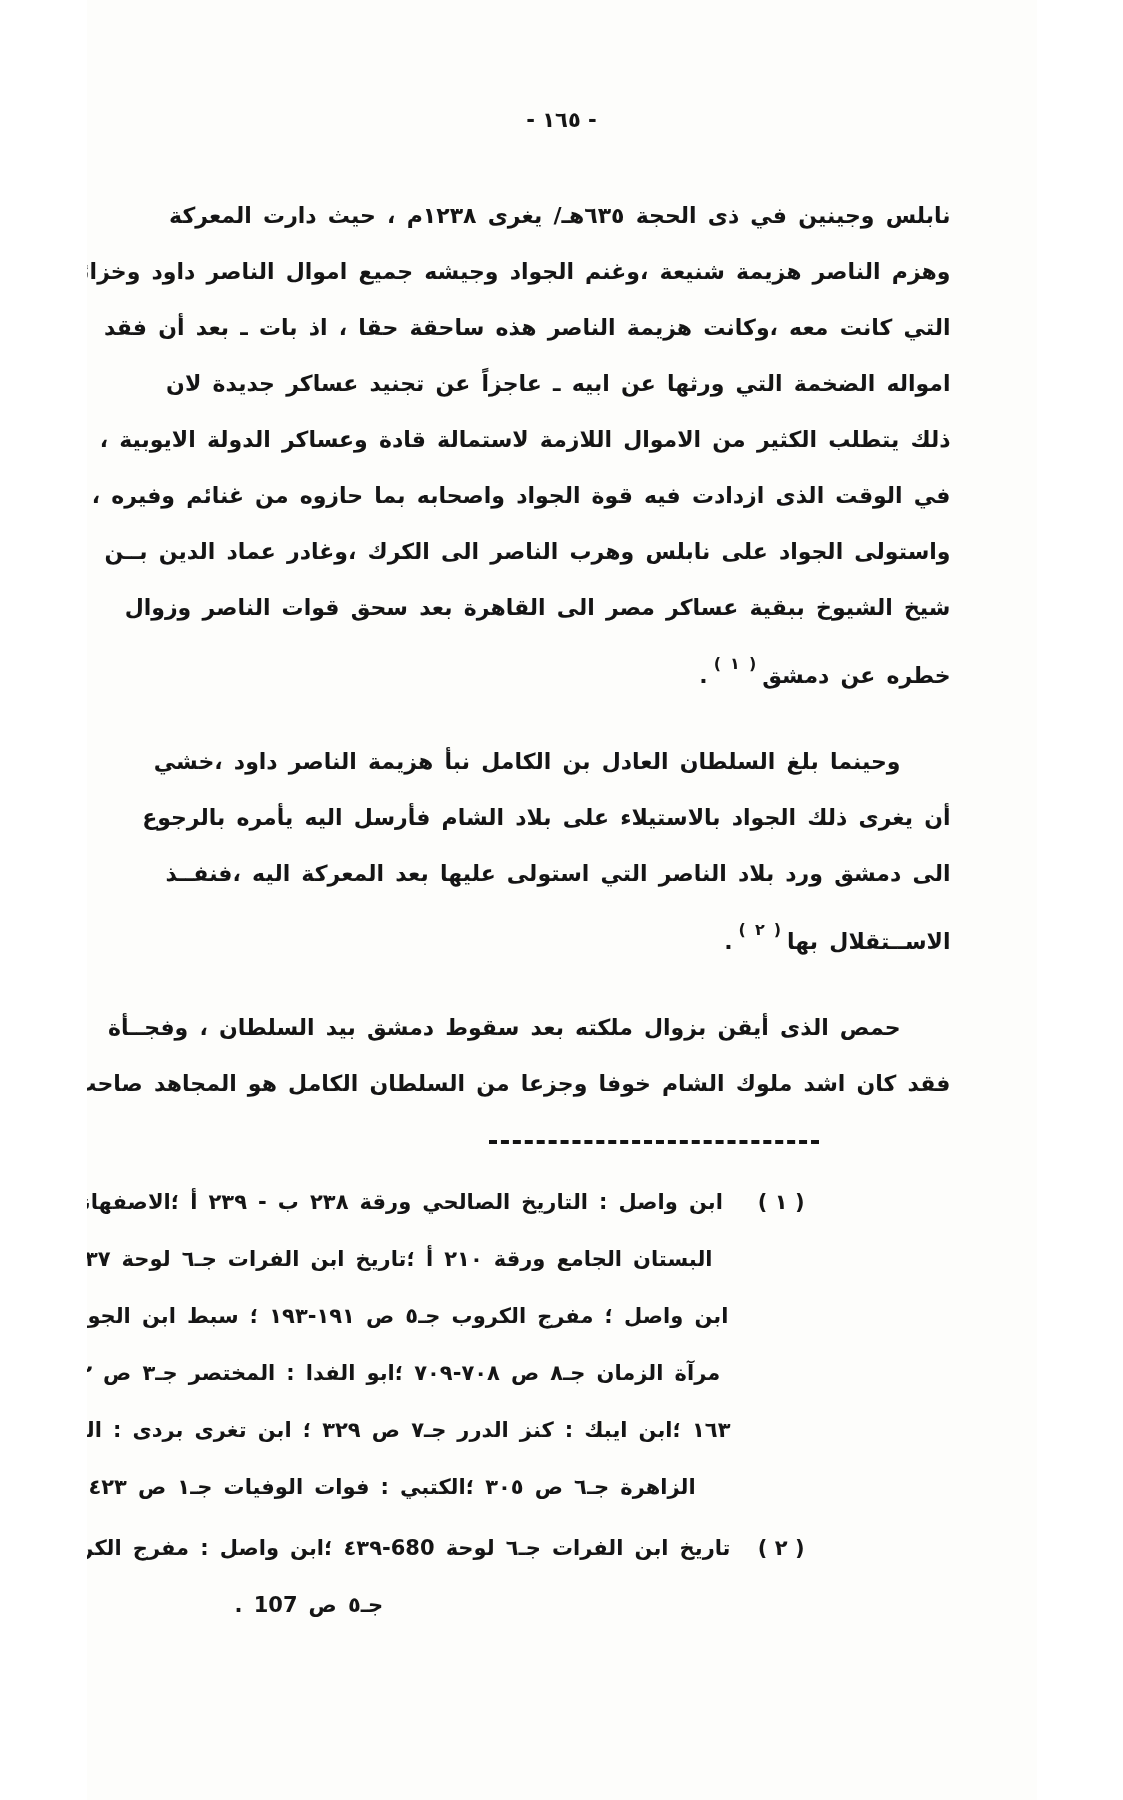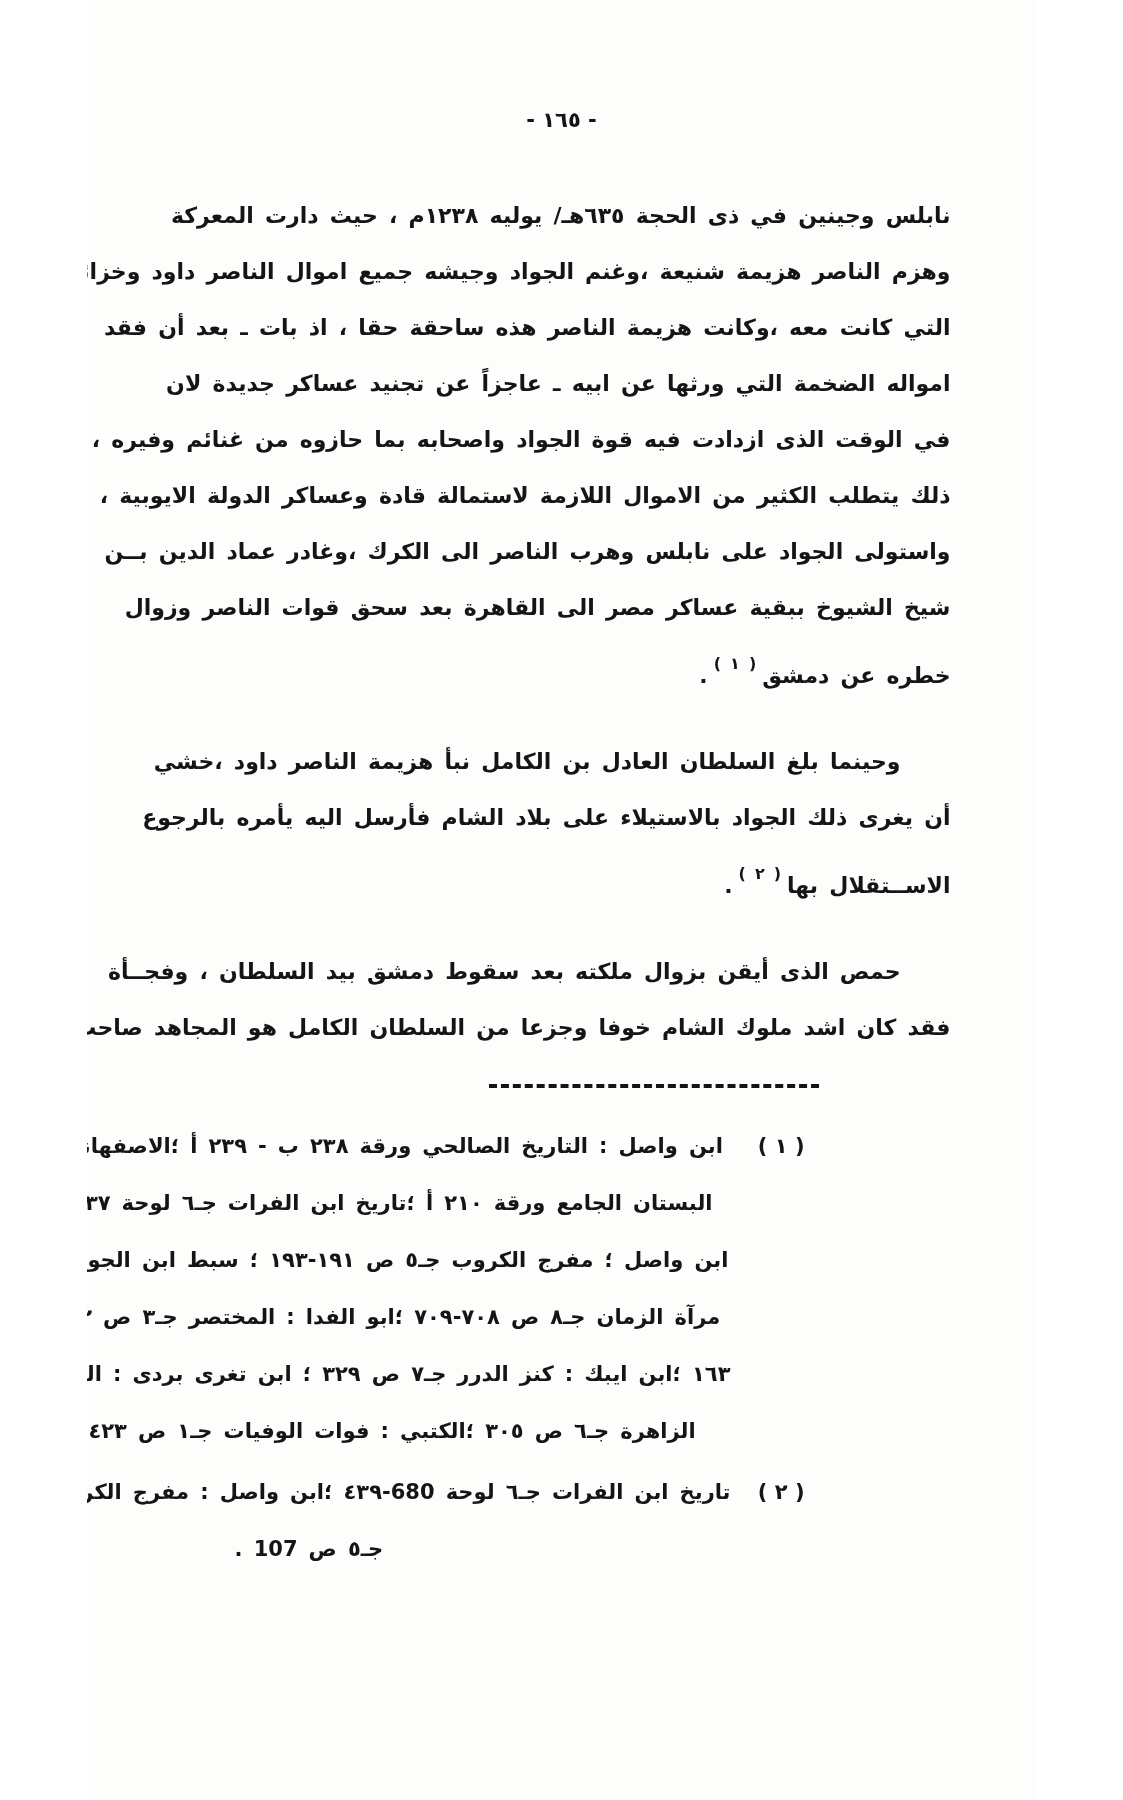--- a/index.html
+++ b/index.html
@@ -77,34 +77,35 @@
 </head>
 <body>
 
 <div class="page">
 
   <div class="pagenum">- ١٦٥ -</div>
 
   <div class="content">
 
     <div class="para">
-      <div class="line">نابلس وجينين في ذى الحجة ٦٣٥هـ/ يوليه ١٢٣٨م ، حيث دارت المعركة</div>
+      <div class="line">نابلس وجينين في ذى الحجة ٦٣٥هـ/ يغرى ١٢٣٨م ، حيث دارت المعركة</div>
       <div class="line">وهزم الناصر هزيمة شنيعة ،وغنم الجواد وجيشه جميع اموال الناصر داود وخزائنه</div>
       <div class="line">التي كانت معه ،وكانت هزيمة الناصر هذه ساحقة حقا ، اذ بات ـ بعد أن فقد</div>
       <div class="line">امواله الضخمة التي ورثها عن ابيه ـ عاجزاً عن تجنيد عساكر جديدة لان</div>
+      <div class="line">ذلك يتطلب الكثير من الاموال اللازمة لاستمالة قادة وعساكر الدولة الايوبية ،</div>
       <div class="line">في الوقت الذى ازدادت فيه قوة الجواد واصحابه بما حازوه من غنائم وفيره ،</div>
-      <div class="line">ذلك يتطلب الكثير من الاموال اللازمة لاستمالة قادة وعساكر الدولة الايوبية ،</div>
       <div class="line">واستولى الجواد على نابلس وهرب الناصر الى الكرك ،وغادر عماد الدين بــن</div>
       <div class="line">شيخ الشيوخ ببقية عساكر مصر الى القاهرة بعد سحق قوات الناصر وزوال</div>
       <div class="line"><span>خطره عن دمشق</span><sup class="fnref">( ١ )</sup><span>.</span></div>
     </div>
 
     <div class="para para-gap indent-first">
       <div class="line">وحينما بلغ السلطان العادل بن الكامل نبأ هزيمة الناصر داود ،خشي</div>
       <div class="line">أن يغرى ذلك الجواد بالاستيلاء على بلاد الشام فأرسل اليه يأمره بالرجوع</div>
+      <div class="line">الى دمشق ورد بلاد الناصر التي استولى عليها بعد المعركة اليه ،فنفــذ</div>
       <div class="line"><span>الاســتقلال بها</span><sup class="fnref">( ٢ )</sup><span>.</span></div>
     </div>
 
     <div class="para para-gap indent-first">
       <div class="line">حمص الذى أيقن بزوال ملكته بعد سقوط دمشق بيد السلطان ، وفجــأة</div>
       <div class="line">فقد كان اشد ملوك الشام خوفا وجزعا من السلطان الكامل هو المجاهد صاحب</div>
     </div>
 
     <div class="separator"></div>
 

